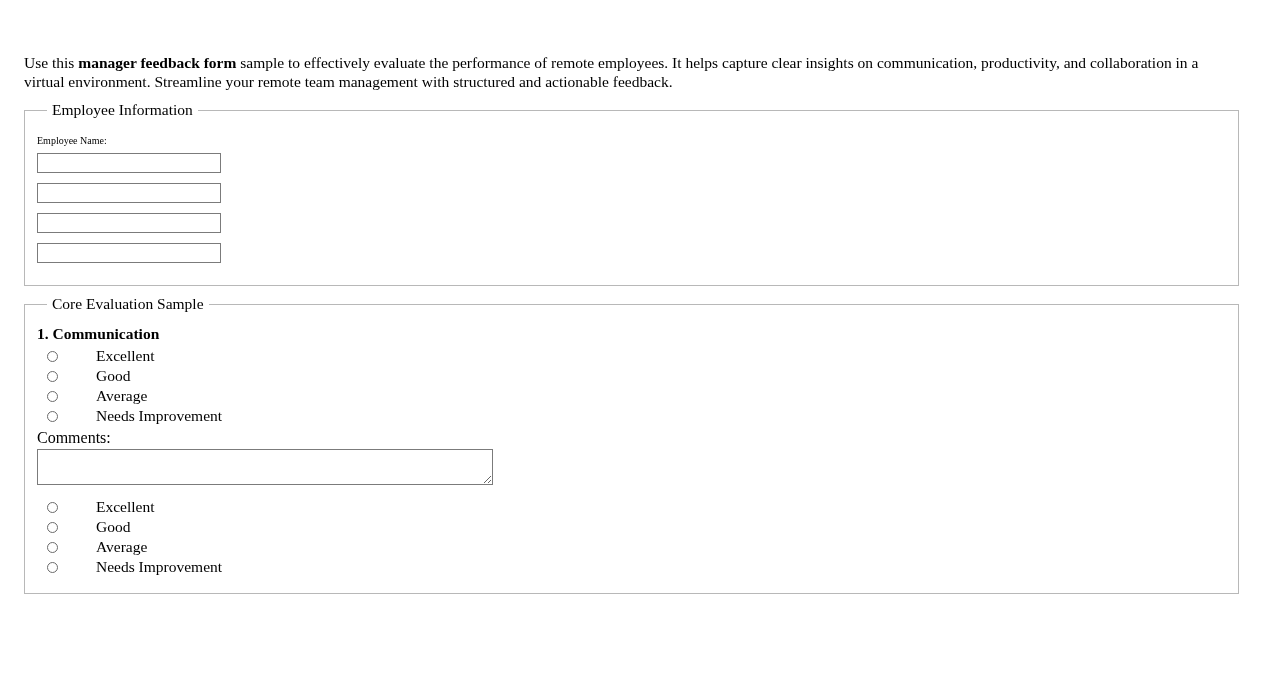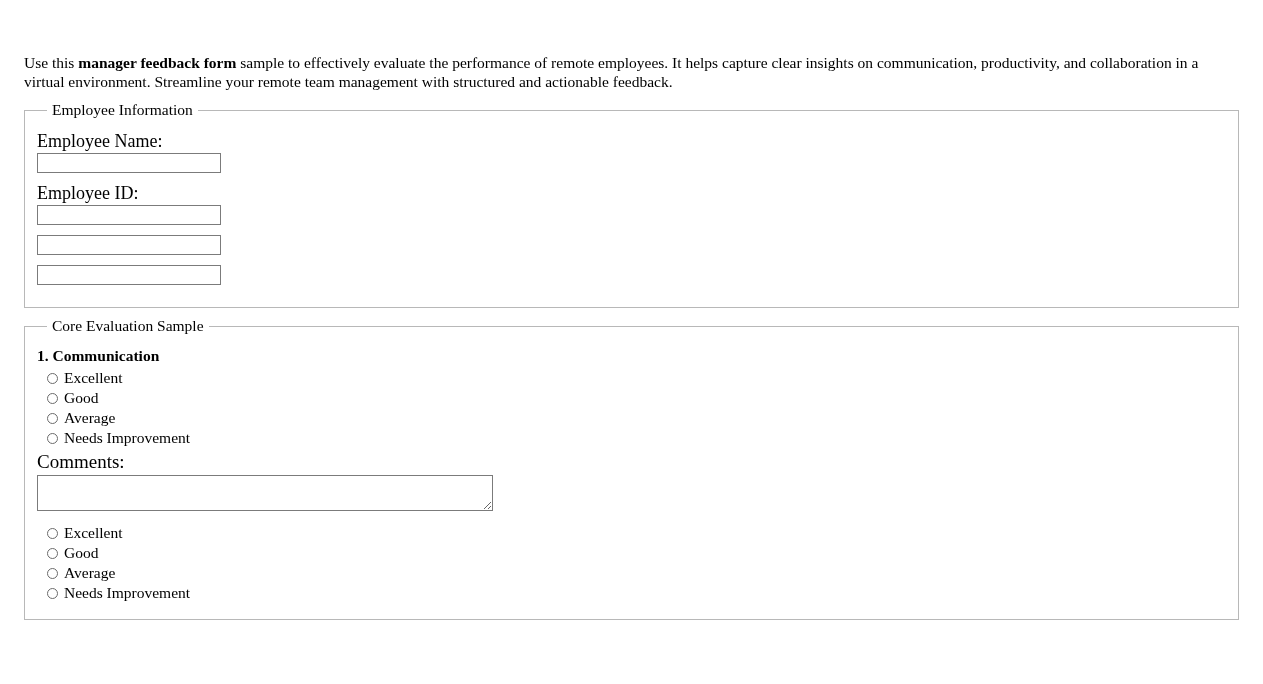--- a/index.html
+++ b/index.html
@@ -38,21 +38,21 @@
     margin: 9px 0 0 0;
     padding: 6px 2px 12px 10px;
     box-sizing: border-box;
   }
   fieldset.box > legend {
     font-size: 15.5px;
     padding: 0 5px;
     margin-left: 12px;
   }
   .field-label {
-    font-size: 18px;
+    font-size: 10px;
     line-height: 20px;
     margin: 6px 0 2px 2px;
   }
   input.text-input {
     width: 178px;
     height: 18px;
     font-family: "Liberation Serif", "DejaVu Serif", serif;
     font-size: 14px;
     border: 1px solid #7b7b7b;
     background: #ffffff;
@@ -64,38 +64,39 @@
   .section-heading {
     font-size: 15.5px;
     font-weight: bold;
     margin: 6px 0 3px 2px;
   }
   .radio-row {
     display: flex;
     align-items: center;
     margin: 0 0 0 2px;
     line-height: 20px;
+    gap: 32px;
   }
   .radio-row input[type="radio"] {
     -webkit-appearance: none;
     appearance: none;
     width: 11px;
     height: 11px;
     border: 1px solid #6b6b6b;
     border-radius: 50%;
     background: #ffffff;
     margin: 0 6px 0 10px;
     padding: 0;
     flex: 0 0 auto;
   }
   .radio-row label {
     font-size: 15.5px;
   }
   .comments-label {
-    font-size: 19px;
+    font-size: 16px;
     margin: 3px 0 2px 2px;
   }
   textarea.comment-box {
     width: 450px;
     height: 30px;
     border: 1px solid #7b7b7b;
     font-family: "Liberation Serif", "DejaVu Serif", serif;
     font-size: 14px;
     margin: 0 0 12px 2px;
     resize: both;
@@ -112,21 +113,20 @@
 
 
   <p class="intro"><span>Use this </span><b>manager feedback form</b><span> sample to effectively evaluate the performance of remote employees. It helps capture clear insights on communication, productivity, and collaboration in a virtual environment. Streamline your remote team management with structured and actionable feedback.</span></p>
 
   <fieldset class="box">
     <legend>Employee Information</legend>
 
     <div class="field-label">Employee Name:</div>
     <input class="text-input" type="text" value="" style="">
 
-    <div class="field-label">Employee ID:</div>
     <input class="text-input" type="text" value="" style="">
 
     <input class="text-input" type="text" value="" style="">
 
     <input class="text-input" type="text" value="" style="">
   </fieldset>
 
   <fieldset class="box">
     <legend>Core Evaluation Sample</legend>
 

